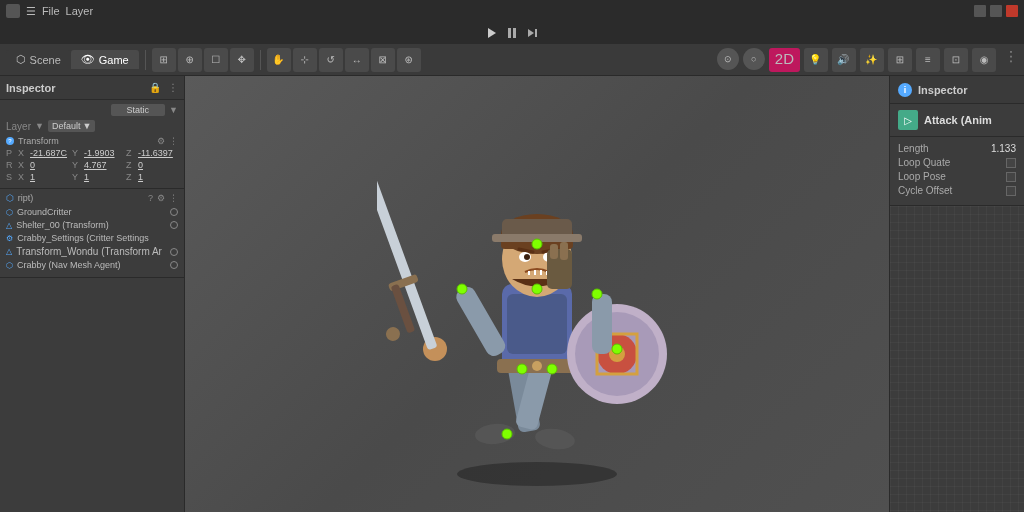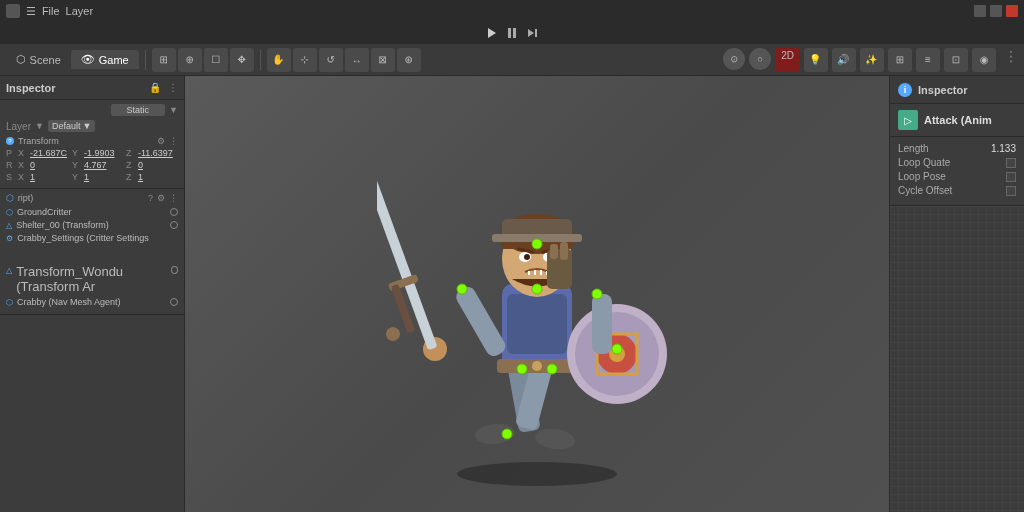--- a/index.html
+++ b/index.html
@@ -369,24 +369,24 @@
     
     .toolbar-right {
       display: flex;
       gap: 4px;
       margin-left: auto;
     }
 
     
     .btn-2d {
       padding: 2px 6px;
-      background: #7f1d1d;
+      background: #be185d;
       border-radius: 3px;
       color: #bbb;
-      font-size: 10px;
+      font-size: 15px;
     }
 
     .round-btn {
       width: 22px; height: 22px;
       border-radius: 50%;
       background: #555;
       display: flex;
       align-items: center;
       justify-content: center;
       font-size: 9px;
@@ -593,21 +593,21 @@
         <span class="comp-icon">△</span>
         <span style="font-size:9px;">Shelter_00 (Transform)</span>
         <div style="margin-left:auto;width:8px;height:8px;border-radius:50%;border:1px solid #888;"></div>
       </div>
       <div class="component-row">
         <span class="comp-icon">⚙</span>
         <span style="font-size:9px;">Crabby_Settings (Critter Settings</span>
       </div>
       <div class="component-row">
         <span class="comp-icon">△</span>
-        <span style="font-size:13px;margin-top:18px;">Transform_Wondu (Transform Ar</span>
+        <span style="font-size:10px;">Transform_Wondu (Transform Ar</span>
         <div style="margin-left:auto;width:8px;height:8px;border-radius:50%;border:1px solid #888;"></div>
       </div>
       <div class="component-row">
         <span class="comp-icon">⬡</span>
         <span style="font-size:9px;">Crabby (Nav Mesh Agent)</span>
         <div style="margin-left:auto;width:8px;height:8px;border-radius:50%;border:1px solid #888;"></div>
       </div>
     </div>
   </div>
 

